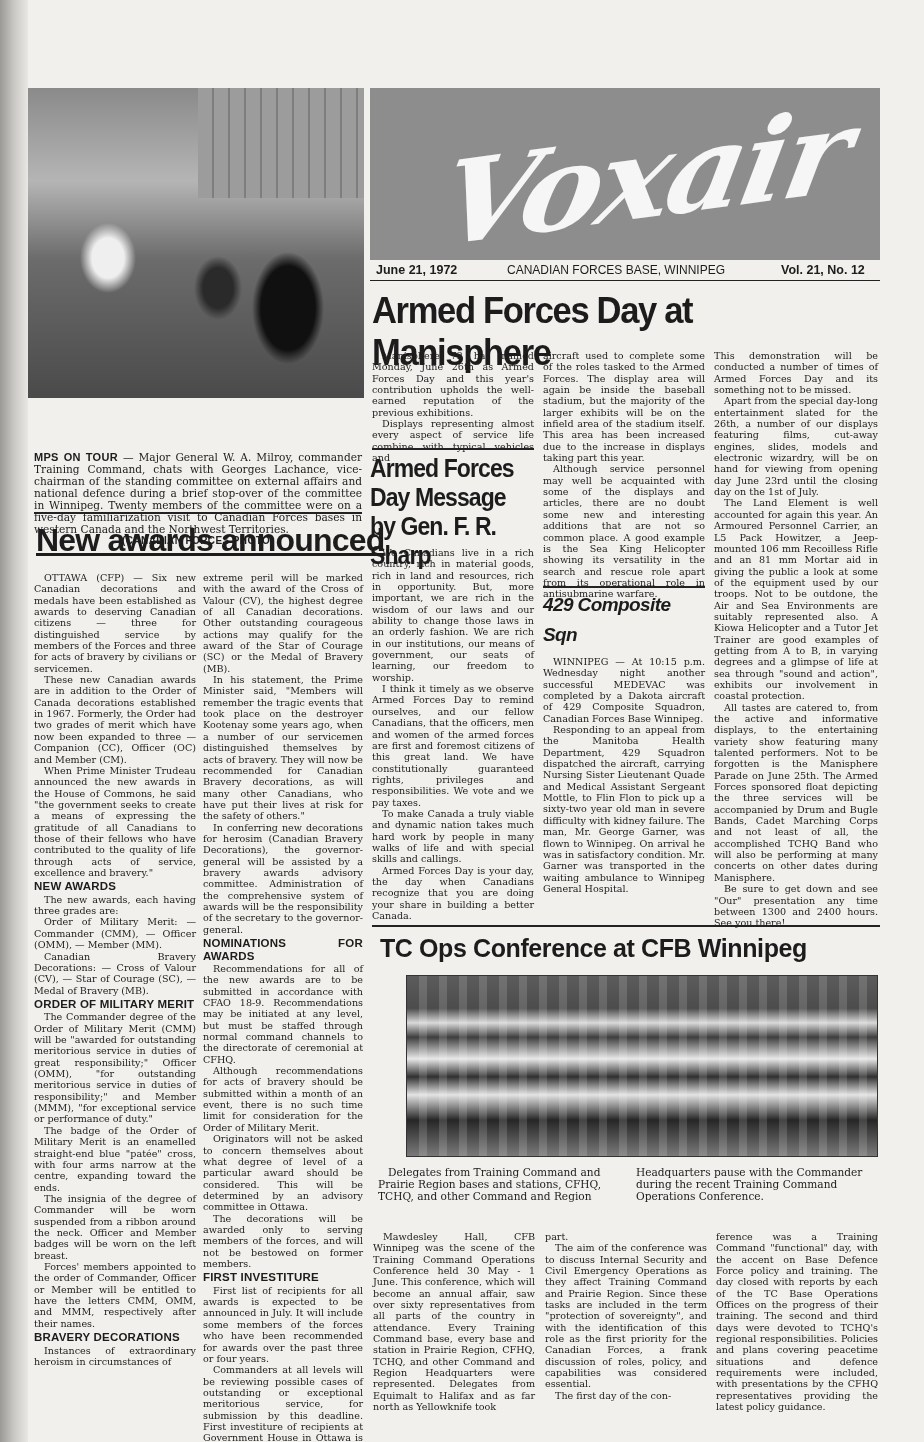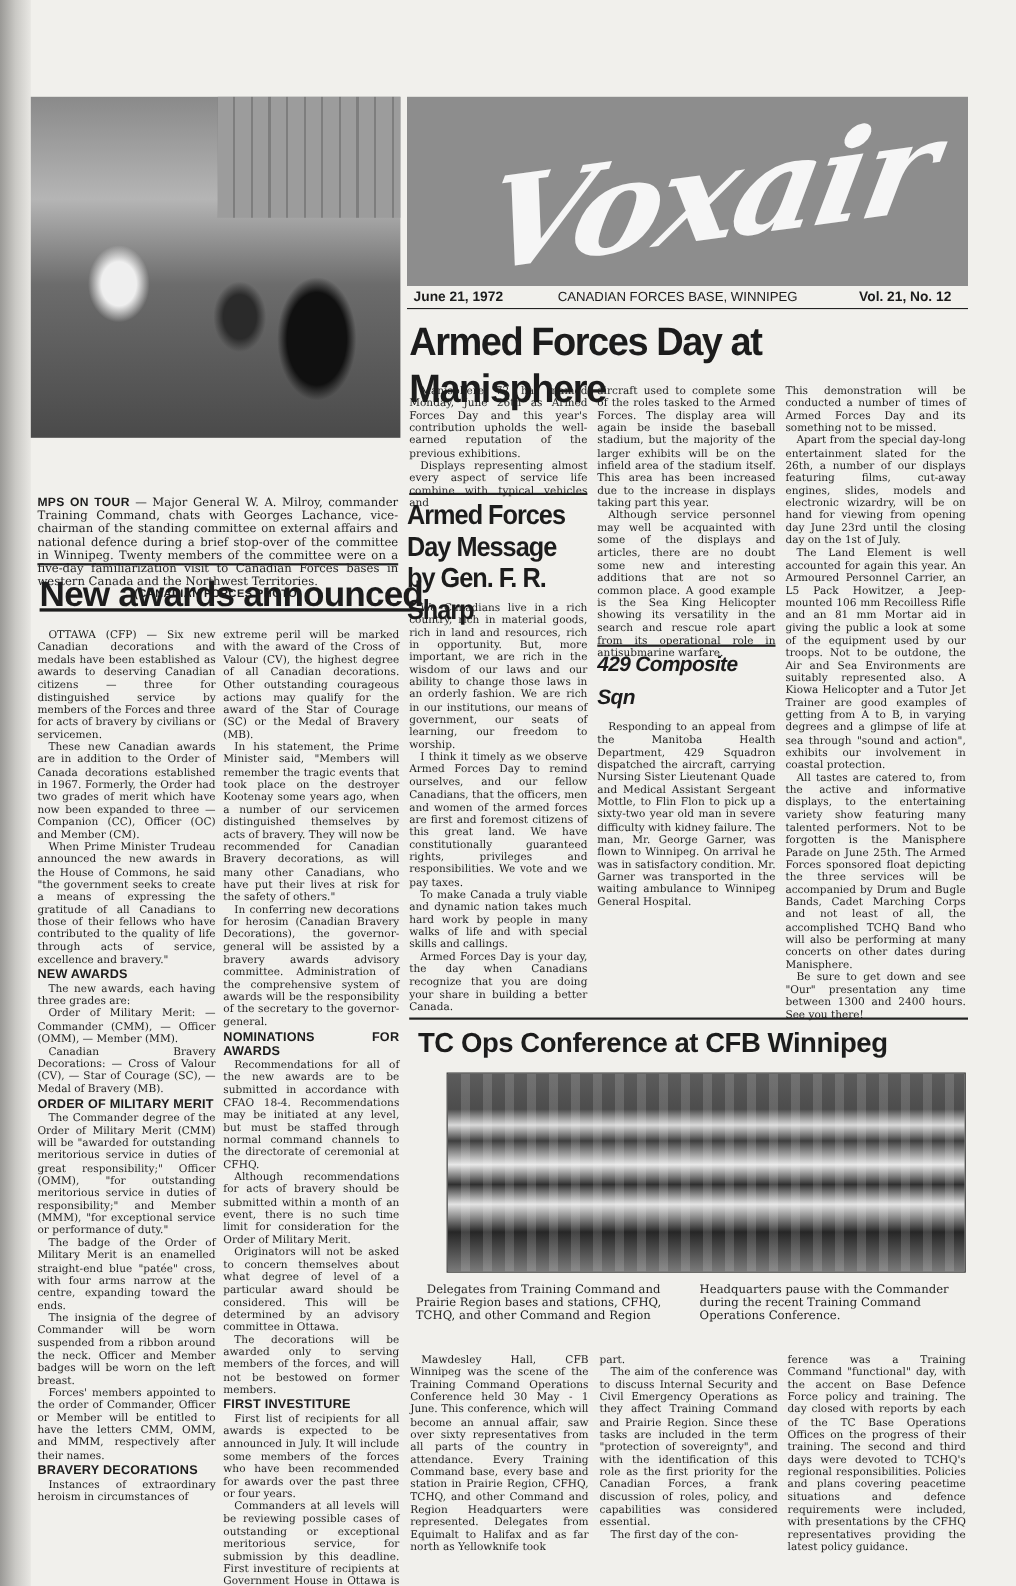--- a/index.html
+++ b/index.html
@@ -75,20 +75,21 @@
 <div class="col" style="left:543px;top:350px;width:162px;">
   <p style="text-indent:0">aircraft used to complete some of the roles tasked to the Armed Forces. The display area will again be inside the baseball stadium, but the majority of the larger exhibits will be on the infield area of the stadium itself. This area has been increased due to the increase in displays taking part this year.</p>
   <p>Although service personnel may well be acquainted with some of the displays and articles, there are no doubt some new and interesting additions that are not so common place. A good example is the Sea King Helicopter showing its versatility in the search and rescue role apart from its operational role in antisubmarine warfare.</p>
 </div>
 <div class="rule" style="left:543px;top:586px;width:162px;"></div>
 
 <div class="head-429">
   <div>429 Composite Sqn</div>
 </div>
 <div class="col" style="left:543px;top:656px;width:162px;">
+  <p>WINNIPEG — At 10:15 p.m. Wednesday night another successful MEDEVAC was completed by a Dakota aircraft of 429 Composite Squadron, Canadian Forces Base Winnipeg.</p>
   <p>Responding to an appeal from the Manitoba Health Department, 429 Squadron dispatched the aircraft, carrying Nursing Sister Lieutenant Quade and Medical Assistant Sergeant Mottle, to Flin Flon to pick up a sixty-two year old man in severe difficulty with kidney failure. The man, Mr. George Garner, was flown to Winnipeg. On arrival he was in satisfactory condition. Mr. Garner was transported in the waiting ambulance to Winnipeg General Hospital.</p>
 </div>
 
 <div class="col" style="left:714px;top:350px;width:164px;">
   <p style="text-indent:0">This demonstration will be conducted a number of times of Armed Forces Day and its something not to be missed.</p>
   <p>Apart from the special day-long entertainment slated for the 26th, a number of our displays featuring films, cut-away engines, slides, models and electronic wizardry, will be on hand for viewing from opening day June 23rd until the closing day on the 1st of July.</p>
   <p>The Land Element is well accounted for again this year. An Armoured Personnel Carrier, an L5 Pack Howitzer, a Jeep-mounted 106 mm Recoilless Rifle and an 81 mm Mortar aid in giving the public a look at some of the equipment used by our troops. Not to be outdone, the Air and Sea Environments are suitably represented also. A Kiowa Helicopter and a Tutor Jet Trainer are good examples of getting from A to B, in varying degrees and a glimpse of life at sea through "sound and action", exhibits our involvement in coastal protection.</p>
   <p>All tastes are catered to, from the active and informative displays, to the entertaining variety show featuring many talented performers. Not to be forgotten is the Manisphere Parade on June 25th. The Armed Forces sponsored float depicting the three services will be accompanied by Drum and Bugle Bands, Cadet Marching Corps and not least of all, the accomplished TCHQ Band who will also be performing at many concerts on other dates during Manisphere.</p>
   <p>Be sure to get down and see "Our" presentation any time between 1300 and 2400 hours. See you there!</p>
 </div>
@@ -110,21 +111,21 @@
   <p>Forces' members appointed to the order of Commander, Officer or Member will be entitled to have the letters CMM, OMM, and MMM, respectively after their names.</p>
   <div class="sub">BRAVERY DECORATIONS</div>
   <p>Instances of extraordinary heroism in circumstances of</p>
 </div>
 
 <div class="col" style="left:203px;top:572px;width:160px;">
   <p style="text-indent:0">extreme peril will be marked with the award of the Cross of Valour (CV), the highest degree of all Canadian decorations. Other outstanding courageous actions may qualify for the award of the Star of Courage (SC) or the Medal of Bravery (MB).</p>
   <p>In his statement, the Prime Minister said, "Members will remember the tragic events that took place on the destroyer Kootenay some years ago, when a number of our servicemen distinguished themselves by acts of bravery. They will now be recommended for Canadian Bravery decorations, as will many other Canadians, who have put their lives at risk for the safety of others."</p>
   <p>In conferring new decorations for herosim (Canadian Bravery Decorations), the governor-general will be assisted by a bravery awards advisory committee. Administration of the comprehensive system of awards will be the responsibility of the secretary to the governor-general.</p>
   <div class="sub">NOMINATIONS FOR AWARDS</div>
-  <p>Recommendations for all of the new awards are to be submitted in accordance with CFAO 18-4. Recommendations may be initiated at any level, but must be staffed through normal command channels to the directorate of ceremonial at CFHQ.</p>
+  <p>Recommendations for all of the new awards are to be submitted in accordance with CFAO 18-9. Recommendations may be initiated at any level, but must be staffed through normal command channels to the directorate of ceremonial at CFHQ.</p>
   <p>Although recommendations for acts of bravery should be submitted within a month of an event, there is no such time limit for consideration for the Order of Military Merit.</p>
   <p>Originators will not be asked to concern themselves about what degree of level of a particular award should be considered. This will be determined by an advisory committee in Ottawa.</p>
   <p>The decorations will be awarded only to serving members of the forces, and will not be bestowed on former members.</p>
   <div class="sub">FIRST INVESTITURE</div>
   <p>First list of recipients for all awards is expected to be announced in July. It will include some members of the forces who have been recommended for awards over the past three or four years.</p>
   <p>Commanders at all levels will be reviewing possible cases of outstanding or exceptional meritorious service, for submission by this deadline. First investiture of recipients at Government House in Ottawa is expected to take place in December.</p>
 </div>
 
 <div class="rule" style="left:372px;top:925px;width:508px;"></div>
 <div class="head-tcops" style="top:934px;">TC Ops Conference at CFB Winnipeg</div>

